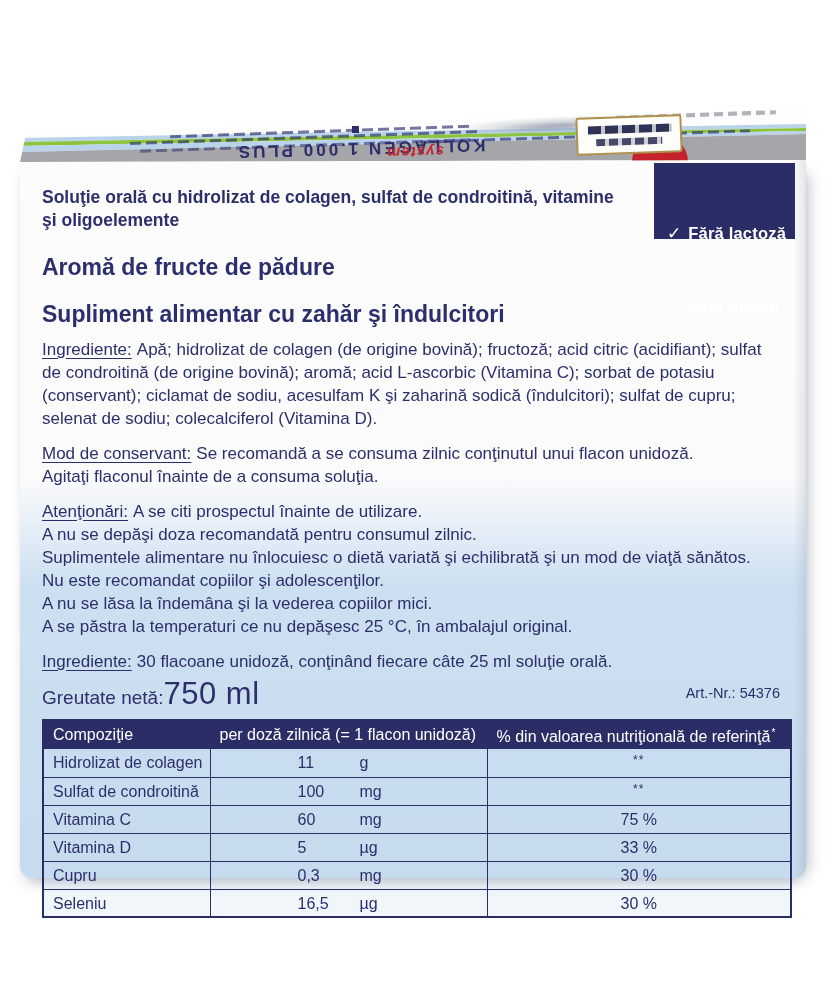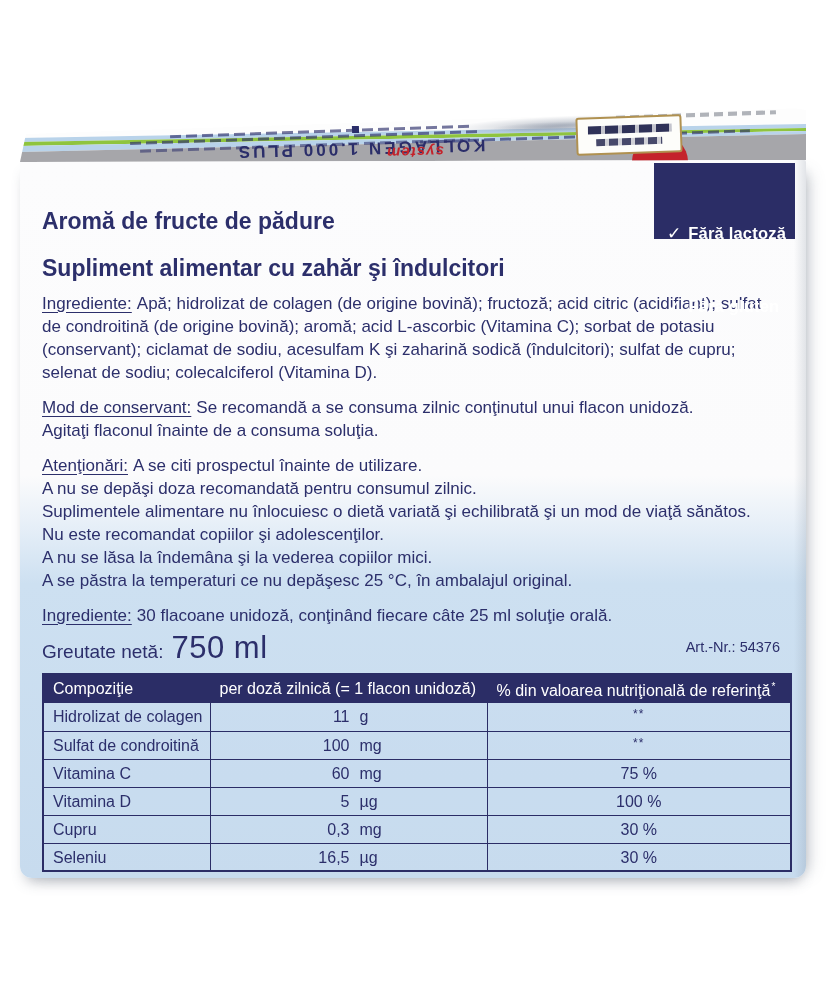--- a/index.html
+++ b/index.html
@@ -52,34 +52,34 @@
 
   .title { font-weight:bold; font-size:17.5px; line-height:23px; white-space:pre-line; max-width:620px; }
   .subtitle { font-weight:bold; font-size:23px; margin-top:24px; }
 
   .para { margin-top:12px; }
   .para .lbl { text-decoration:underline; text-underline-offset:3px; margin-right:5px; }
   .multiline { white-space:pre-line; }
 
   .net-row { display:flex; align-items:baseline; margin-top:9px; }
   .net-label { font-size:19px; }
-  .net-value { font-size:31px; letter-spacing:.5px; margin-left:8px; }
+  .net-value { font-size:31px; letter-spacing:.5px; margin-left:0; }
   .art-nr { margin-left:auto; font-size:14.5px; align-self:flex-end; padding-bottom:4px; }
 
   
   table.comp { width:748px; margin-top:10px; border-collapse:collapse; table-layout:fixed;
     border:2.5px solid #2b2d66; }
   table.comp th, table.comp td { border:1.6px solid #2b2d66; }
   table.comp th { background:#2b2d66; color:#ffffff; font-weight:normal; font-size:16px;
     height:21px; text-align:left; padding:0 0 0 9px; white-space:nowrap; }
   table.comp td { height:28px; font-size:16px; background:rgba(199,219,238,.25); }
   td.c-name { padding-left:9px; }
   td.c-amt  { }
   .amt-wrap { display:flex; justify-content:center; align-items:baseline; }
-  .amt-num { width:52px; text-align:right; }
+  .amt-num { width:52px; }
   .amt-unit { width:40px; text-align:left; margin-left:10px; }
   td.c-pct { text-align:center; }
   .pct-sup { vertical-align:super; font-size:12px; letter-spacing:1px; }
   .hdr-sup { vertical-align:super; font-size:10px; margin-left:1px; }
 
   .footnotes { margin-top:9px; font-size:15.5px; line-height:19px; }
   .fn-sup { vertical-align:super; font-size:11px; margin-right:3px; letter-spacing:1px; }
 </style>
 </head>
 <body>
@@ -119,20 +119,22 @@
         <span class="badge-label">Fără lactoză</span>
       </div>
       <div class="badge-row">
         <span class="badge-check">✓</span>
         <span class="badge-label">Fără gluten</span>
       </div>
     </div>
 
     <div class="content">
 
+      <div class="title">Soluţie orală cu hidrolizat de colagen, sulfat de condroitină, vitamine
+şi oligoelemente</div>
       <div class="subtitle">Aromă de fructe de pădure</div>
       <div class="subtitle">Supliment alimentar cu zahăr şi îndulcitori</div>
 
       <div class="para">
         <span class="lbl">Ingrediente:</span><span>Apă; hidrolizat de colagen (de origine bovină); fructoză; acid citric (acidifiant); sulfat de condroitină (de origine bovină); aromă; acid L-ascorbic (Vitamina C); sorbat de potasiu (conservant); ciclamat de sodiu, acesulfam K şi zaharină sodică (îndulcitori); sulfat de cupru; selenat de sodiu; colecalciferol (Vitamina D).</span>
       </div>
 
       <div class="para">
         <span class="lbl">Mod de conservant:</span><span class="multiline">Se recomandă a se consuma zilnic conţinutul unui flacon unidoză.
 Agitaţi flaconul înainte de a consuma soluţia.</span>
@@ -200,21 +202,21 @@
           <td class="c-pct">75 %</td>
         </tr>
         <tr>
           <td class="c-name">Vitamina D</td>
           <td class="c-amt">
                 <div class="amt-wrap">
                   <span class="amt-num">5</span>
                   <span class="amt-unit">µg</span>
                 </div>
               </td>
-          <td class="c-pct">100 %</td>
+          <td class="c-pct">33 %</td>
         </tr>
         <tr>
           <td class="c-name">Cupru</td>
           <td class="c-amt">
                 <div class="amt-wrap">
                   <span class="amt-num">0,3</span>
                   <span class="amt-unit">mg</span>
                 </div>
               </td>
           <td class="c-pct">30 %</td>

